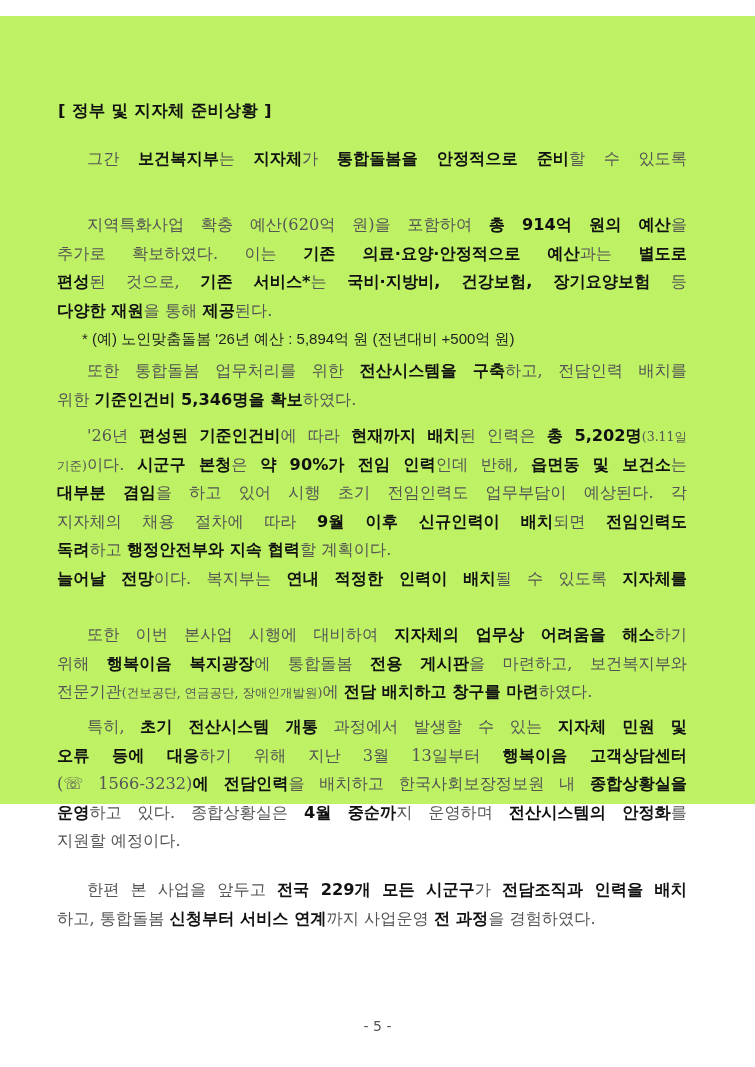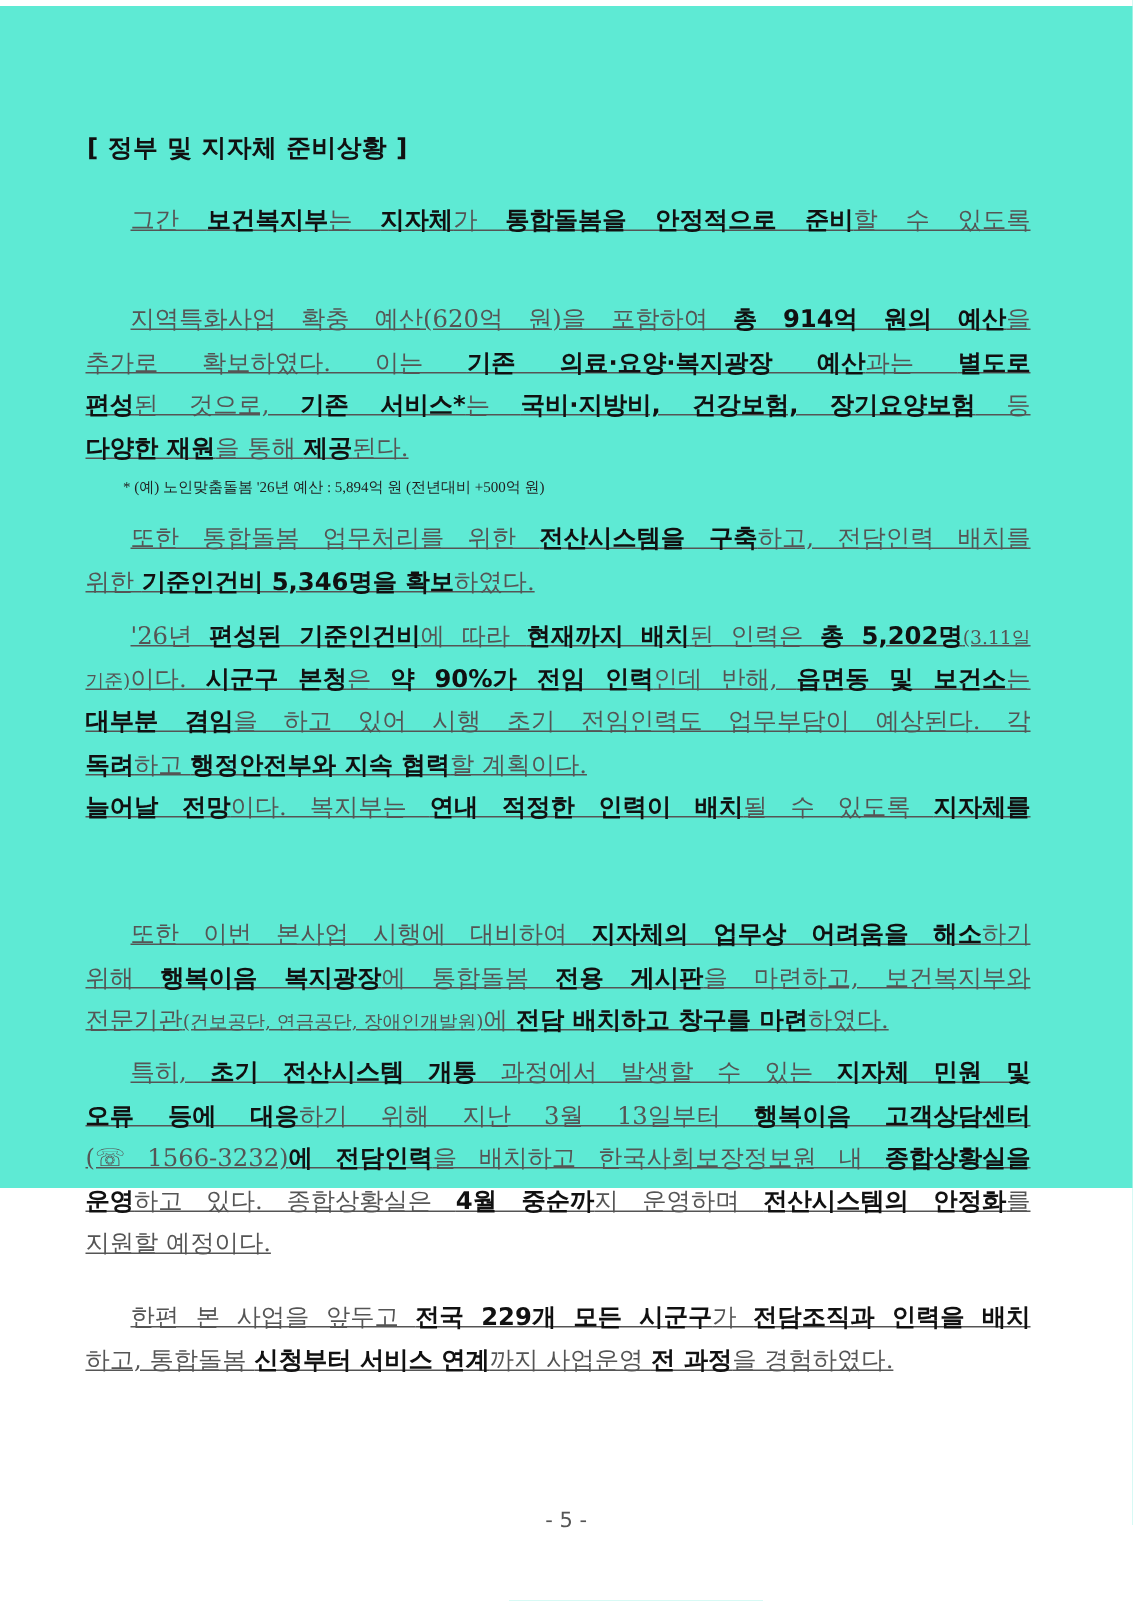--- a/index.html
+++ b/index.html
@@ -1,66 +1,67 @@
 <!DOCTYPE html>
 <html><head>
 <meta charset="utf-8">
 <style>
   html, body { margin: 0; padding: 0; background: #ffffff; }
   body { width: 755px; height: 1067px; position: relative; overflow: hidden; }
-  .page { position: absolute; left: 0; top: 4px; width: 755px; height: 788px; background: #5eead4; }
+  .page { position: absolute; left: 0; top: 16px; width: 755px; height: 788px; background: #bef264; }
   .title {
     position: absolute; left: 58px; top: 84px;
     font-family: "DejaVu Sans", sans-serif; font-weight: bold;
     font-size: 16.5px; color: #111; letter-spacing: 0.3px;
   }
   .para {
     position: absolute; left: 57px; width: 630px;
     font-family: "DejaVu Serif", serif; font-size: 16.2px;
     color: #555; line-height: 28.5px; text-align: justify;
     text-align-last: left; word-break: keep-all;
   }
-  .para .line { display: block; text-align: justify; text-align-last: justify; white-space: nowrap; height: 28.5px; text-decoration: underline; }
+  .para .line { display: block; text-align: justify; text-align-last: justify; white-space: nowrap; height: 28.5px; }
   .para .line.last { text-align-last: left; }
   .para .line.indent { padding-left: 30px; }
   .b { font-family: "DejaVu Sans", sans-serif; font-weight: bold; color: #111; }
   .sm { font-size: 12.5px; margin-top: 48px; }
   .foot {
     position: absolute; left: 82px; top: 314px;
-    font-family: Liberation Serif, serif; font-size: 10px; color: #222;
+    font-family: Liberation Sans, sans-serif; font-size: 15px; color: #222;
   }
   .pagenum {
     position: absolute; left: 0; width: 755px; top: 1002px; text-align: center;
     font-family: "DejaVu Sans", sans-serif; font-size: 14px; color: #555;
   }
 </style>
 </head>
 <body>
 
 <div class="page">
   <div class="title">[ 정부 및 지자체 준비상황 ]</div>
 
   <div class="para" id="p0" style="top:129px">
       <span class="line indent"><span>그간 </span><span class="b">보건복지부</span><span>는 </span><span class="b">지자체</span><span>가 </span><span class="b">통합돌봄을 안정적으로 준비</span><span>할 수 있도록</span></span>
     </div>
   <div class="para" id="p1" style="top:195px">
       <span class="line indent"><span>지역특화사업 확충 예산(620억 원)을 포함하여 </span><span class="b">총 914억 원의 예산</span><span>을</span></span>
-      <span class="line"><span>추가로 확보하였다. 이는 </span><span class="b">기존 의료·요양·복지광장 예산</span><span>과는 </span><span class="b">별도로</span></span>
+      <span class="line"><span>추가로 확보하였다. 이는 </span><span class="b">기존 의료·요양·안정적으로 예산</span><span>과는 </span><span class="b">별도로</span></span>
       <span class="line"><span class="b">편성</span><span>된 것으로, </span><span class="b">기존 서비스*</span><span>는 </span><span class="b">국비·지방비, 건강보험, 장기요양보험</span><span> 등</span></span>
       <span class="line last"><span class="b">다양한 재원</span><span>을 통해 </span><span class="b">제공</span><span>된다.</span></span>
     </div>
   <div class="foot">* (예) 노인맞춤돌봄 '26년 예산 : 5,894억 원 (전년대비 +500억 원)</div>
   <div class="para" id="p2" style="top:341px">
       <span class="line indent"><span>또한 통합돌봄 업무처리를 위한 </span><span class="b">전산시스템을 구축</span><span>하고, 전담인력 배치를</span></span>
       <span class="line last"><span>위한 </span><span class="b">기준인건비 5,346명을 확보</span><span>하였다.</span></span>
     </div>
   <div class="para" id="p3" style="top:406px">
       <span class="line indent"><span>'26년 </span><span class="b">편성된 기준인건비</span><span>에 따라 </span><span class="b">현재까지 배치</span><span>된 인력은 </span><span class="b">총 5,202명</span><span class="sm">(3.11일</span></span>
       <span class="line"><span class="sm">기준)</span><span>이다. </span><span class="b">시군구 본청</span><span>은 </span><span class="b">약 90%가 전임 인력</span><span>인데 반해, </span><span class="b">읍면동 및 보건소</span><span>는</span></span>
       <span class="line"><span class="b">대부분 겸임</span><span>을 하고 있어 시행 초기 전임인력도 업무부담이 예상된다. 각</span></span>
+      <span class="line"><span>지자체의 채용 절차에 따라 </span><span class="b">9월 이후 신규인력이 배치</span><span>되면 </span><span class="b">전임인력도</span></span>
       <span class="line last"><span class="b">독려</span><span>하고 </span><span class="b">행정안전부와 지속 협력</span><span>할 계획이다.</span></span>
       <span class="line"><span class="b">늘어날 전망</span><span>이다. 복지부는 </span><span class="b">연내 적정한 인력이 배치</span><span>될 수 있도록 </span><span class="b">지자체를</span></span>
     </div>
   <div class="para" id="p4" style="top:605px">
       <span class="line indent"><span>또한 이번 본사업 시행에 대비하여 </span><span class="b">지자체의 업무상 어려움을 해소</span><span>하기</span></span>
       <span class="line"><span>위해 </span><span class="b">행복이음 복지광장</span><span>에 통합돌봄 </span><span class="b">전용 게시판</span><span>을 마련하고, 보건복지부와</span></span>
       <span class="line last"><span>전문기관</span><span class="sm">(건보공단, 연금공단, 장애인개발원)</span><span>에 </span><span class="b">전담 배치하고 창구를 마련</span><span>하였다.</span></span>
     </div>
   <div class="para" id="p5" style="top:697px">
       <span class="line indent"><span>특히, </span><span class="b">초기 전산시스템 개통</span><span> 과정에서 발생할 수 있는 </span><span class="b">지자체 민원 및</span></span>

